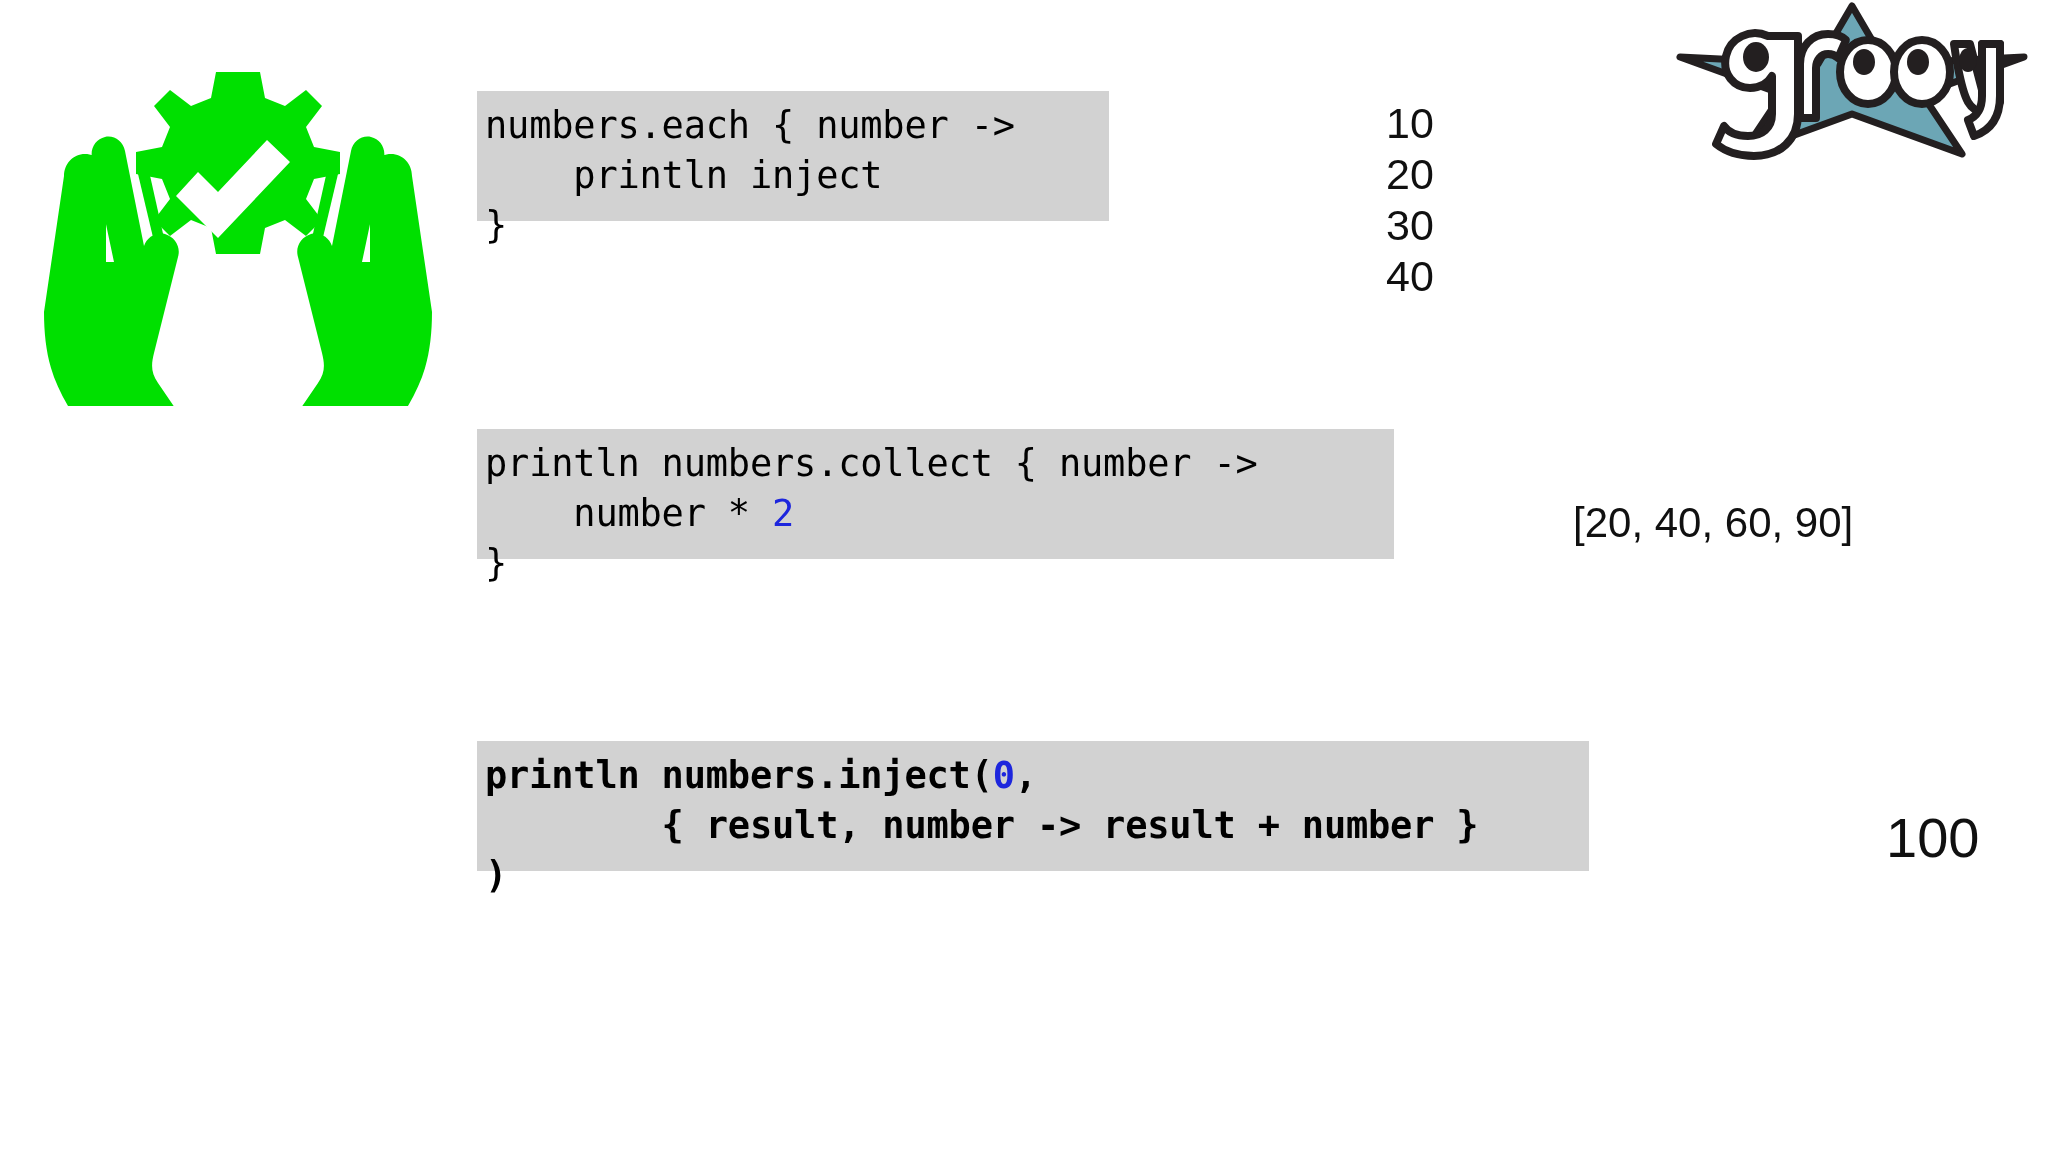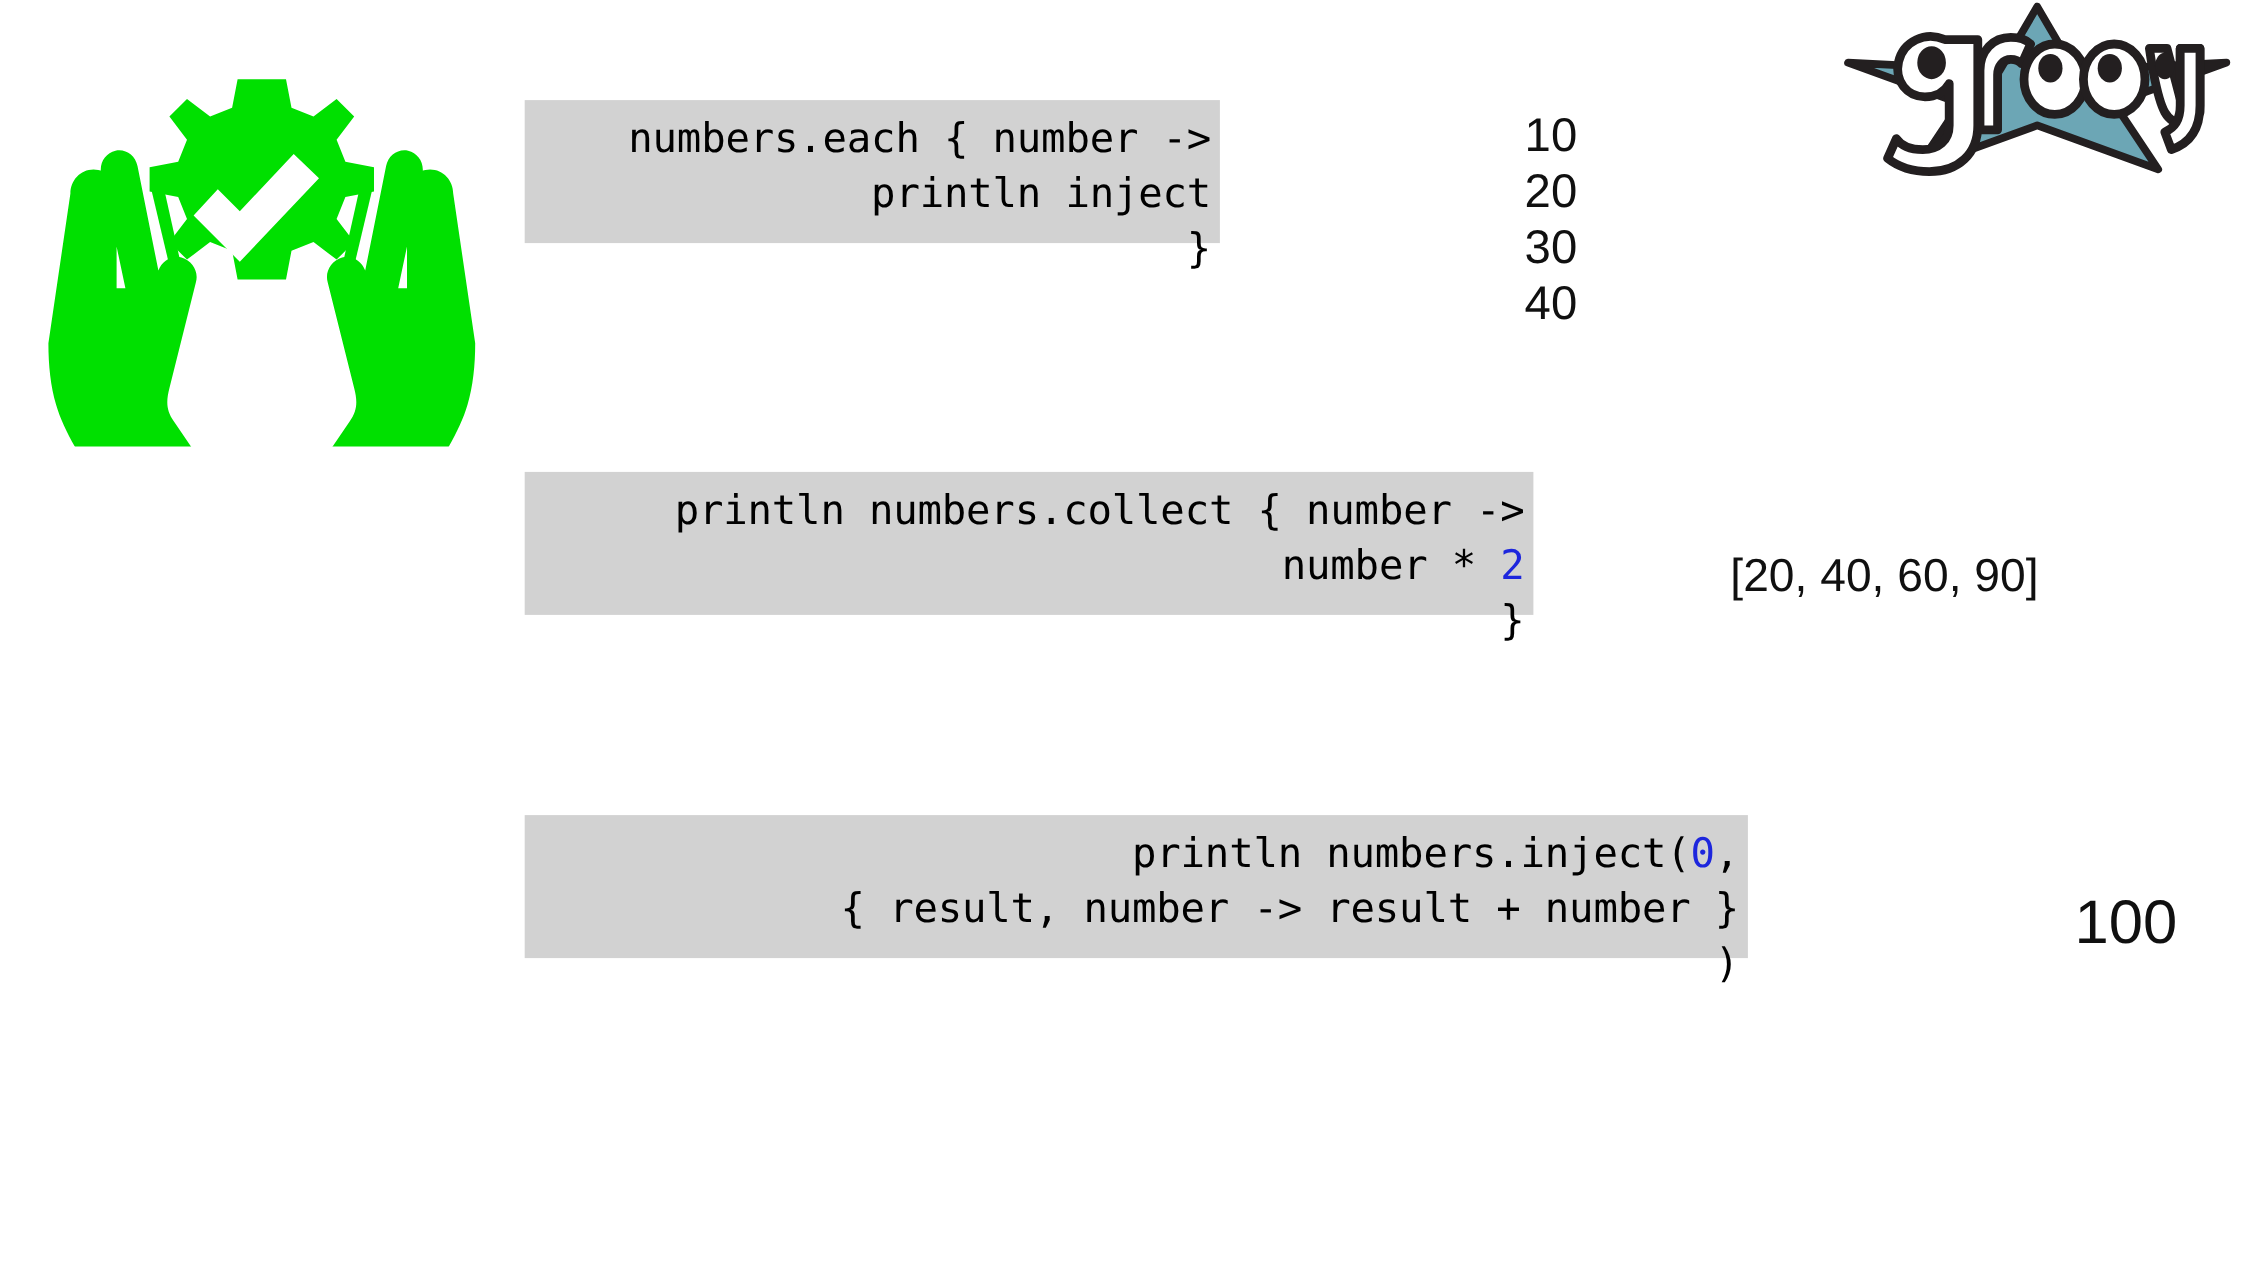--- a/index.html
+++ b/index.html
@@ -74,27 +74,26 @@
     box-sizing: border-box;
     padding: 10px 8px 12px 8px;
   }
   .code-line {
     font-family: "DejaVu Sans Mono", "Liberation Mono", monospace;
     font-size: 37px;
     line-height: 50px;
     color: #000000;
     white-space: pre;
     letter-spacing: -0.2px;
-    text-align: right;
   }
   .lit { color: #1d26dd; }
 
   #code-block-1 { left: 468px; top: 82px;  width: 650px; height: 148px; }
   #code-block-2 { left: 468px; top: 420px; width: 935px; height: 148px; }
-  #code-block-3 { left: 468px; top: 732px; width: 1130px; height: 148px; }
+  #code-block-3 { left: 468px; top: 732px; width: 1130px; height: 148px; font-weight: bold; }
 
   
   .output {
     position: absolute;
     font-family: "Liberation Sans", sans-serif;
     font-size: 43px;
     color: #101010;
     line-height: 51px;
     white-space: pre;
   }

